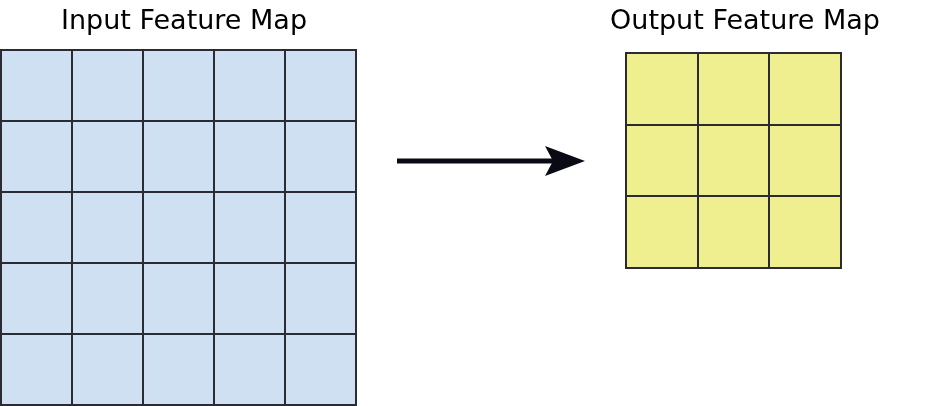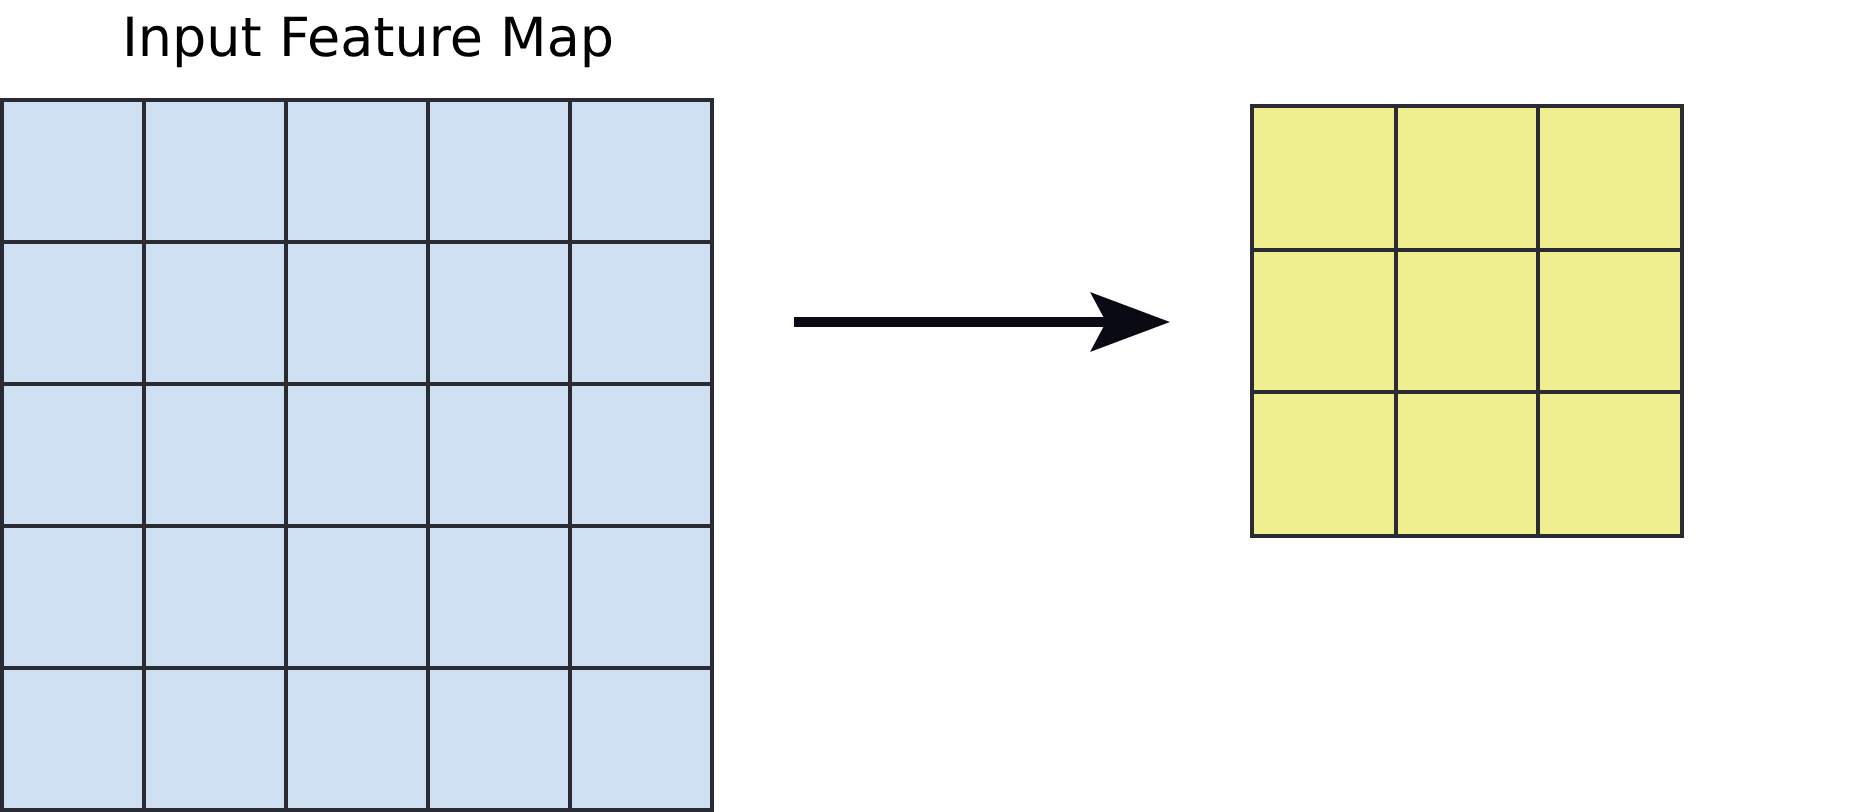--- a/index.html
+++ b/index.html
@@ -115,20 +115,21 @@
       <div class="cell cell-input" style="background: rgb(207, 224, 242);"></div>
     </div>
 
   <div id="arrow">
     <svg width="196" height="46" viewBox="0 0 196 46">
       <line x1="4" y1="23" x2="160" y2="23" stroke="#0a0a14" stroke-width="5"></line>
       <path d="M 152 8 L 192 23 L 152 38 L 160 23 Z" fill="#0a0a14"></path>
     </svg>
   </div>
 
+  <div class="title" id="output-title">Output Feature Map</div>
 
   <div class="grid" id="output-grid" style="background: rgb(43, 43, 51); border-color: rgb(43, 43, 51);">
       <div class="cell cell-output" style="background: rgb(240, 239, 144);"></div>
       <div class="cell cell-output" style="background: rgb(240, 239, 144);"></div>
       <div class="cell cell-output" style="background: rgb(240, 239, 144);"></div>
       <div class="cell cell-output" style="background: rgb(240, 239, 144);"></div>
       <div class="cell cell-output" style="background: rgb(240, 239, 144);"></div>
       <div class="cell cell-output" style="background: rgb(240, 239, 144);"></div>
       <div class="cell cell-output" style="background: rgb(240, 239, 144);"></div>
       <div class="cell cell-output" style="background: rgb(240, 239, 144);"></div>

